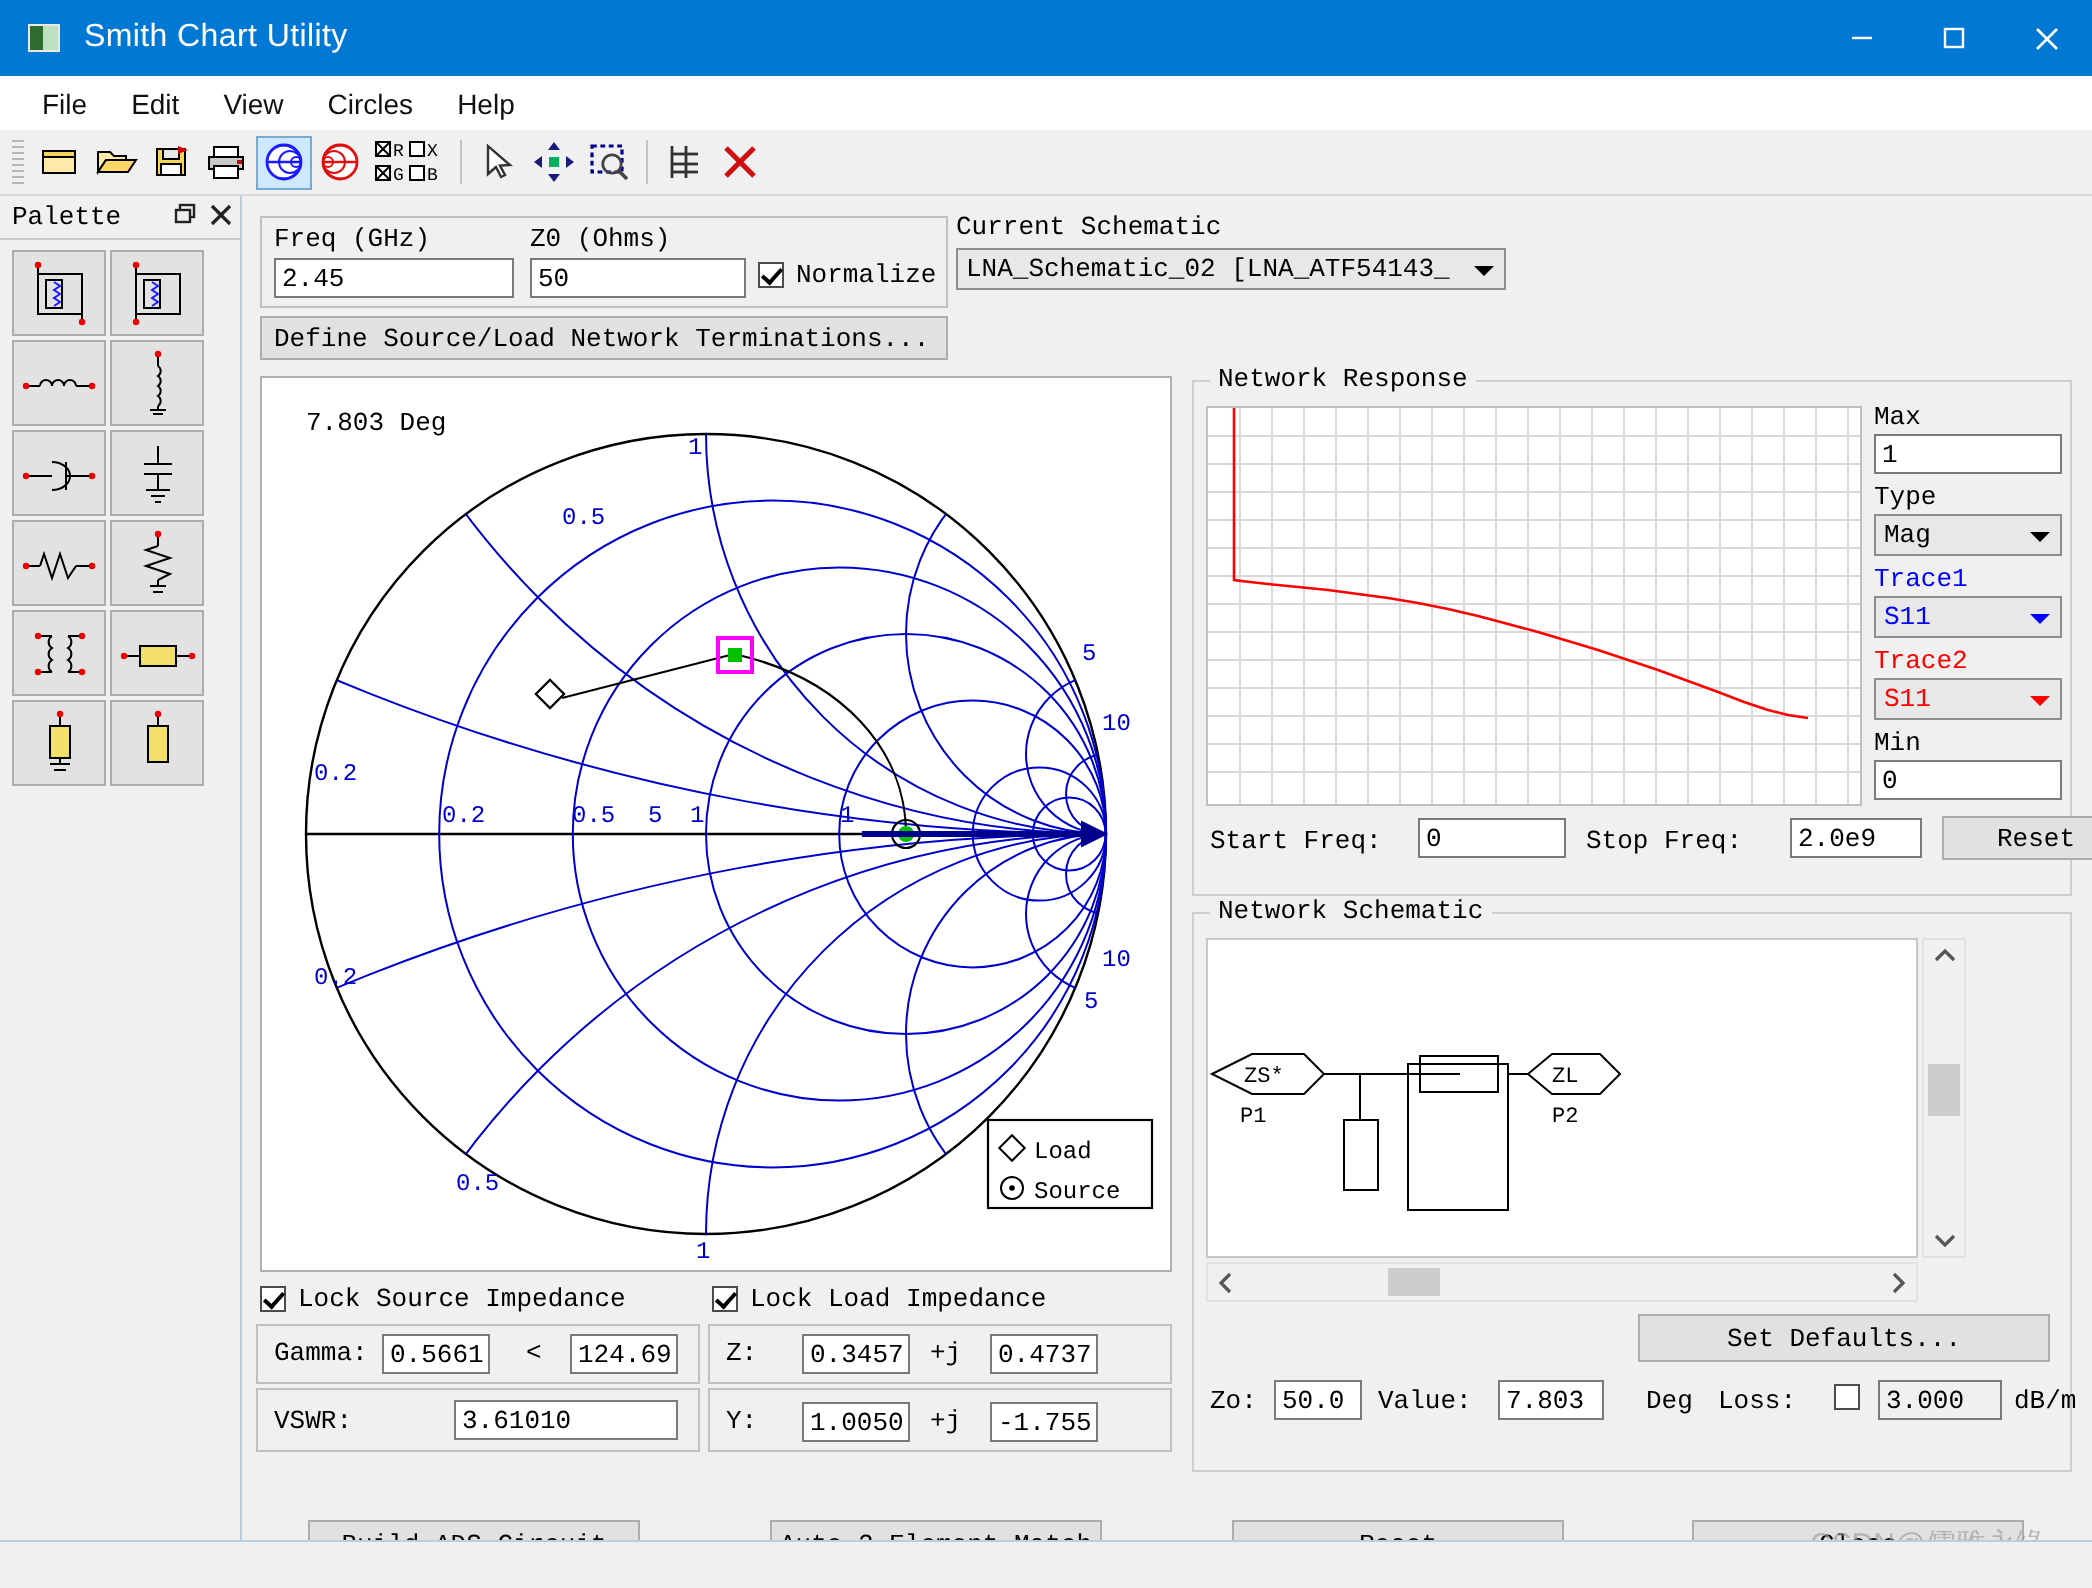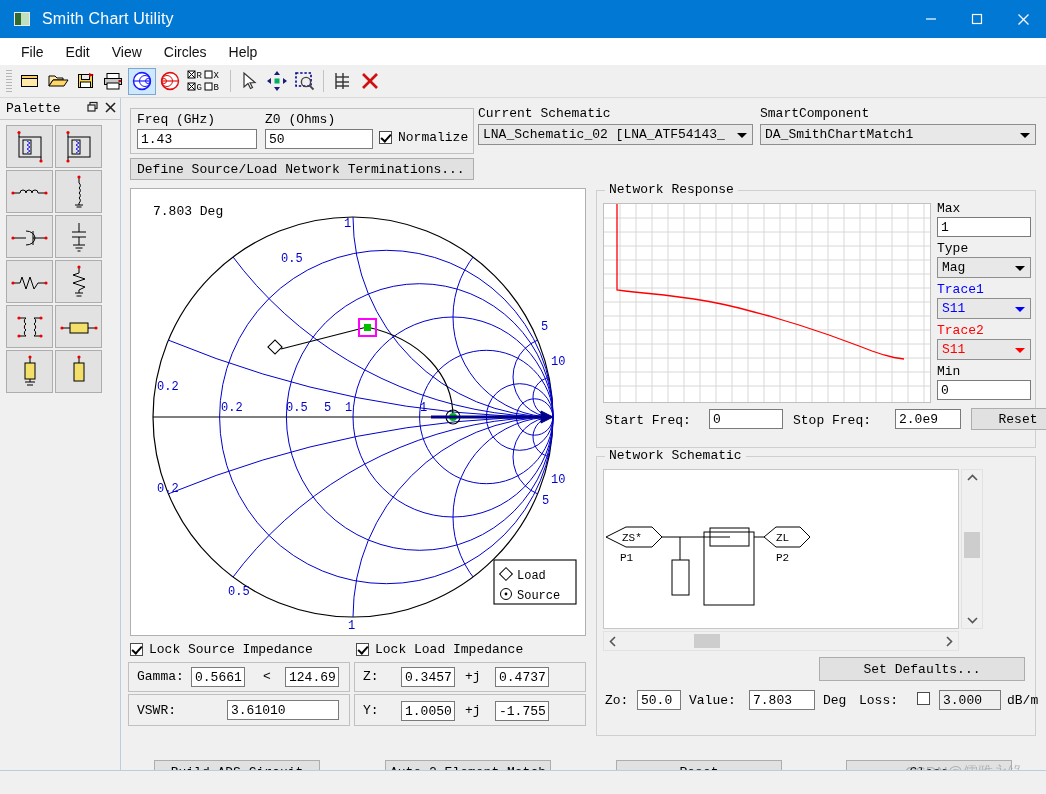--- a/index.html
+++ b/index.html
@@ -422,42 +422,35 @@
         <circle cx="20" cy="3" r="1.6" fill="#e00"></circle>
       </svg>
     </div>
   </div>
 </div>
 
 <div id="main">
 
   <div class="panelbox" style="position:absolute;left:10px;top:10px;width:344px;height:46px;">
     <div class="lbl" style="position:absolute;left:6px;top:3px;">Freq (GHz)</div>
-    <div class="tfield" style="position:absolute;left:6px;top:20px;width:120px;">1.43</div>
+    <div class="tfield" style="position:absolute;left:6px;top:20px;width:120px;">2.45</div>
     <div class="lbl" style="position:absolute;left:134px;top:3px;">Z0 (Ohms)</div>
     <div class="tfield" style="position:absolute;left:134px;top:20px;width:108px;">50</div>
     <div style="position:absolute;left:248px;top:21px;display:flex;align-items:center;gap:6px;">
       <div class="cb on"></div>
       <div class="lbl">Normalize</div>
     </div>
   </div>
 
   <div class="btn" style="position:absolute;left:10px;top:60px;width:344px;height:22px;justify-content:flex-start;padding-left:6px;">Define Source/Load Network Terminations...</div>
 
   <div style="position:absolute;left:358px;top:8px;width:278px;">
     <div class="lbl">Current Schematic</div>
     <div class="combo" style="margin-top:3px;width:275px;">
       <span>LNA_Schematic_02 [LNA_ATF54143_</span>
-      <span class="arrow"></span>
-    </div>
-  </div>
-  <div style="position:absolute;left:640px;top:8px;width:276px;">
-    <div class="lbl">SmartComponent</div>
-    <div class="combo" style="margin-top:3px;width:276px;">
-      <span>DA_SmithChartMatch1</span>
       <span class="arrow"></span>
     </div>
   </div>
 
   <div style="position:absolute;left:10px;top:90px;width:456px;height:448px;background:#fff;border:1px solid #b0b0b0;box-sizing:border-box;overflow:hidden;">
     <svg width="454" height="446" viewBox="0 0 454 446">
 
       <circle cx="222" cy="228" r="200" fill="none" stroke="#000" stroke-width="1.2"></circle>
       <line x1="22" y1="228" x2="422" y2="228" stroke="#000" stroke-width="1.2"></line>
 
@@ -714,21 +707,21 @@
             <polyline points="2,1 6.5,5.5 2,10" fill="none" stroke="#555" stroke-width="1.6"></polyline>
           </svg>
       </div>
     </div>
 
     <div class="btn" style="position:absolute;left:222px;top:200px;width:206px;height:24px;">Set Defaults...</div>
 
     <div class="lbl" style="position:absolute;left:8px;top:236px;">Zo:</div>
     <div class="tfield" style="position:absolute;left:40px;top:233px;width:44px;">50.0</div>
     <div class="lbl" style="position:absolute;left:92px;top:236px;">Value:</div>
-    <div class="tfield" style="position:absolute;left:152px;top:233px;width:66px;">7.803</div>
+    <div class="tfield" style="position:absolute;left:152px;top:233px;width:53px;">7.803</div>
     <div class="lbl" style="position:absolute;left:226px;top:236px;">Deg</div>
     <div class="lbl" style="position:absolute;left:262px;top:236px;">Loss:</div>
     <div class="cb" style="position:absolute;left:320px;top:235px;"></div>
     <div class="tfield ro" style="position:absolute;left:342px;top:233px;width:62px;">3.000</div>
     <div class="lbl" style="position:absolute;left:410px;top:236px;">dB/m</div>
   </div>
 
   <div class="btn" style="position:absolute;left:34px;top:662px;width:166px;height:24px;">Build ADS Circuit</div>
   <div class="btn" style="position:absolute;left:265px;top:662px;width:166px;height:24px;">Auto 2-Element Match</div>
   <div class="btn" style="position:absolute;left:496px;top:662px;width:166px;height:24px;">Reset</div>

